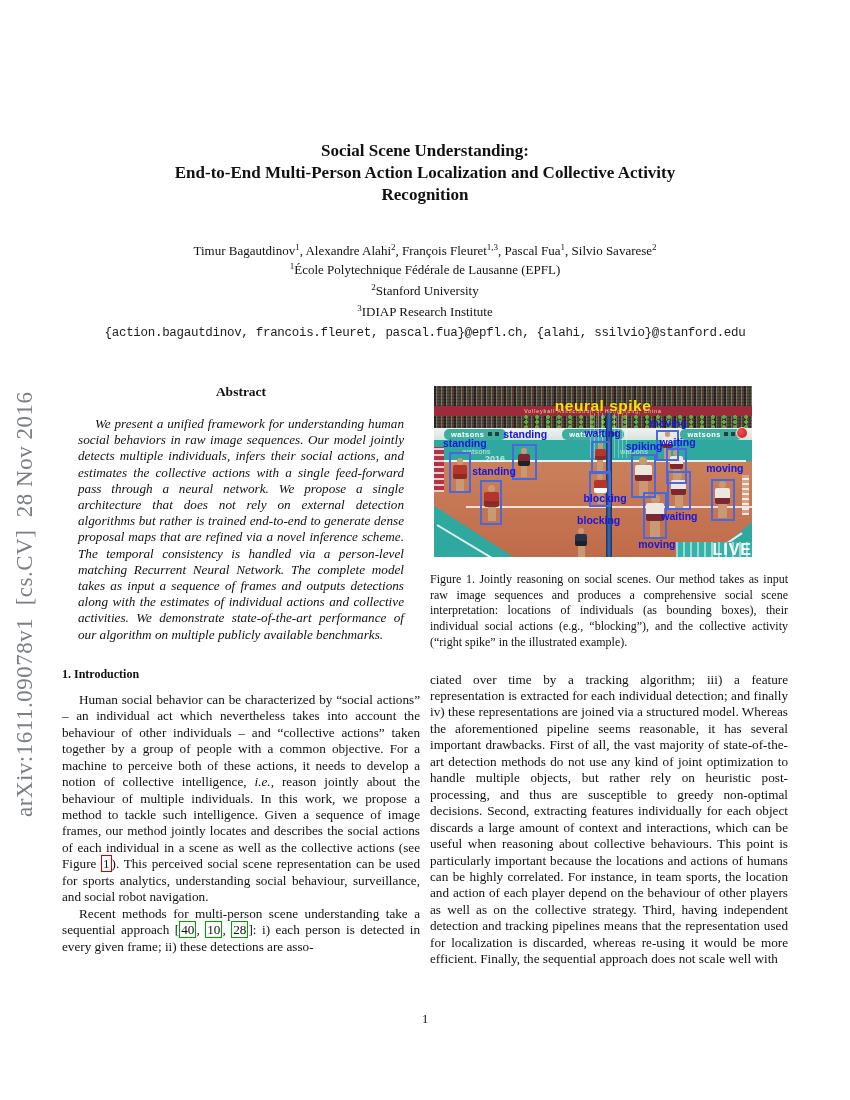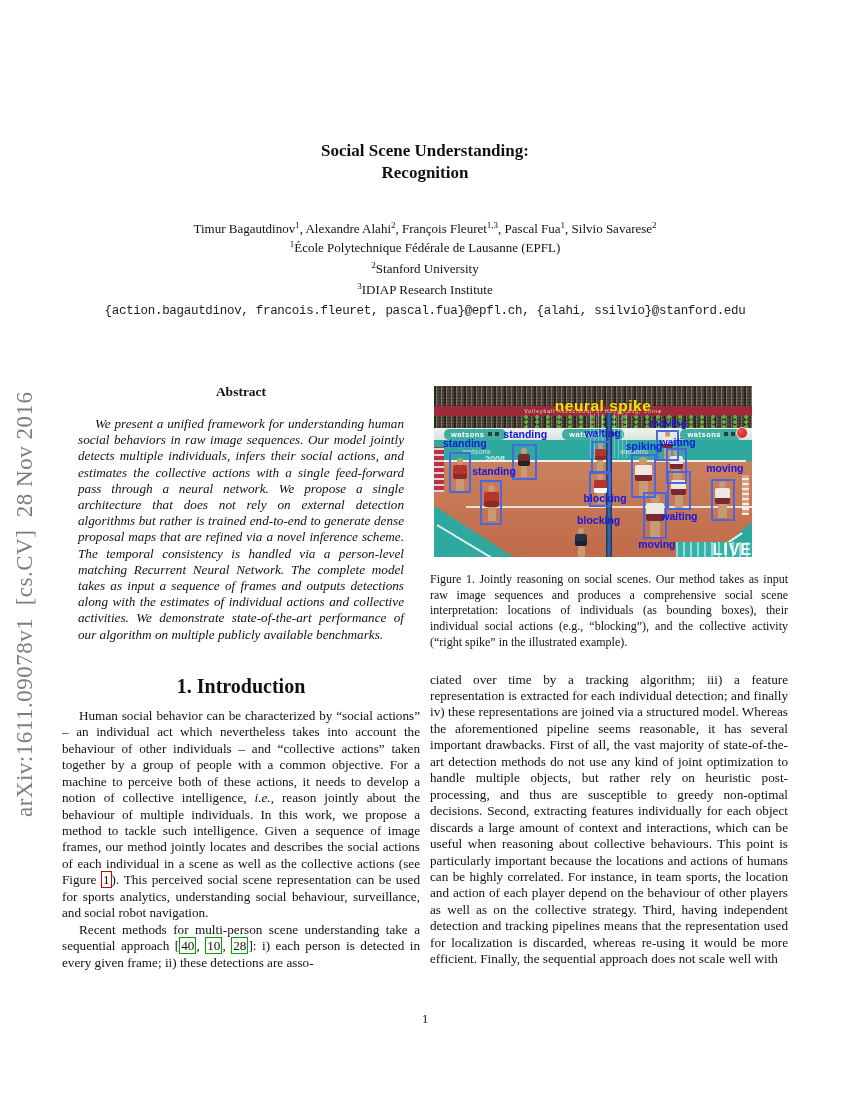--- a/index.html
+++ b/index.html
@@ -16,21 +16,21 @@
   .paper-title{font-size:17px;font-weight:bold;line-height:22px;}
   sup{font-size:9px;line-height:0;}
   .authors{margin-top:37px;font-size:13px;}
   .affil{font-size:13px;line-height:21px;}
   .affil:first-of-type{margin-top:4px;}
   .emails{margin-top:4px;font-family:"Liberation Mono", monospace;font-size:12.5px;color:#222;letter-spacing:-0.3px;}
   .col-left{position:absolute;left:62px;top:384px;width:358px;}
   .col-right{position:absolute;left:430px;top:386px;width:358px;}
   .abstract-heading{text-align:center;font-weight:bold;font-size:13.5px;margin:0 0 14px 0;}
   .abstract-body{font-style:italic;font-size:13.2px;line-height:16.2px;text-align:justify;text-indent:17px;margin:16px;}
-  .section-heading{font-size:20px;font-weight:bold;margin:32px 0 10px 0;text-align:center;}
+  .section-heading{font-size:12px;font-weight:bold;margin:24px 0 10px 0;}
   p.body-par{margin:0;font-size:13.2px;line-height:16.45px;text-align:justify;text-indent:17px;}
   .cite{border:1px solid #00a000;padding:0 1px;}
   .figref{border:1px solid #d00000;padding:0 1px;}
   
   .figure{
     position:relative;width:318px;height:171px;margin:0 0 0 4px;overflow:hidden;
     background:var(--court-teal,#2fa8a0);font-family:"Liberation Sans", sans-serif;
   }
   .crowd{
     position:absolute;left:0;top:0;width:100%;height:25.5%;
@@ -102,20 +102,21 @@
   .page-number{position:absolute;top:1012px;left:0;width:850px;text-align:center;font-size:12.5px;}
 </style>
 </head>
 <body>
 
 <div class="watermark">arXiv:1611.09078v1  [cs.CV]  28 Nov 2016</div>
 
 <header class="page-header">
   <div class="paper-title">
     <div>Social Scene Understanding:</div>
+    <div>End-to-End Multi-Person Action Localization and Collective Activity</div>
     <div>Recognition</div>
   </div>
   <div class="authors">Timur Bagautdinov<sup>1</sup>, Alexandre Alahi<sup>2</sup>, François Fleuret<sup>1,3</sup>, Pascal Fua<sup>1</sup>, Silvio Savarese<sup>2</sup></div>
   <div class="affil"><sup>1</sup>École Polytechnique Fédérale de Lausanne (EPFL)</div>
   <div class="affil"><sup>2</sup>Stanford University</div>
   <div class="affil"><sup>3</sup>IDIAP Research Institute</div>
   <div class="emails">{action.bagautdinov, francois.fleuret, pascal.fua}@epfl.ch, {alahi, ssilvio}@stanford.edu</div>
 </header>
 
 <section class="col-left">
@@ -156,21 +157,21 @@
       <div class="cline dr"></div>
       <div class="cline center"></div>
       <div class="side-sign-left"></div>
       <div class="side-sign-right"></div>
       <div class="bottom-strip"></div>
     </div>
     <div class="net-mesh"></div>
     <div class="net-pole"></div>
     <div class="layer" id="fig-decals">
         <div class="floor-decal" style="left: 9%; top: 36.5%; font-size: 7px; opacity: 0.55;">watsons</div>
-        <div class="floor-decal" style="left: 16%; top: 39.5%; font-size: 9px; opacity: 0.7;">2008</div>
+        <div class="floor-decal" style="left: 16%; top: 39.5%; font-size: 9px; opacity: 0.7;">2016</div>
         <div class="floor-decal" style="left: 58.5%; top: 36.5%; font-size: 7px; opacity: 0.5;">watsons</div>
       </div>
     <div class="layer" id="fig-players">
         <div class="player" style="left: calc(8.2% - 7.182px); top: 42%; width: 14.364px; height: 34.2px;">
           <span class="head" style="height: 6.84px; width: 6.84px;"></span>
           <span class="torso" style="height: 14.364px; background: linear-gradient(rgb(181, 52, 44) 62%, rgb(140, 42, 36) 62%);"></span>
           <span class="legs" style="height: 12.996px; width: 7.9002px;"></span>
         </div>
         <div class="player" style="left: calc(28.3% - 5.92515px); top: 36.5%; width: 11.8503px; height: 28.215px;">
           <span class="head" style="height: 5.643px; width: 5.643px;"></span>

